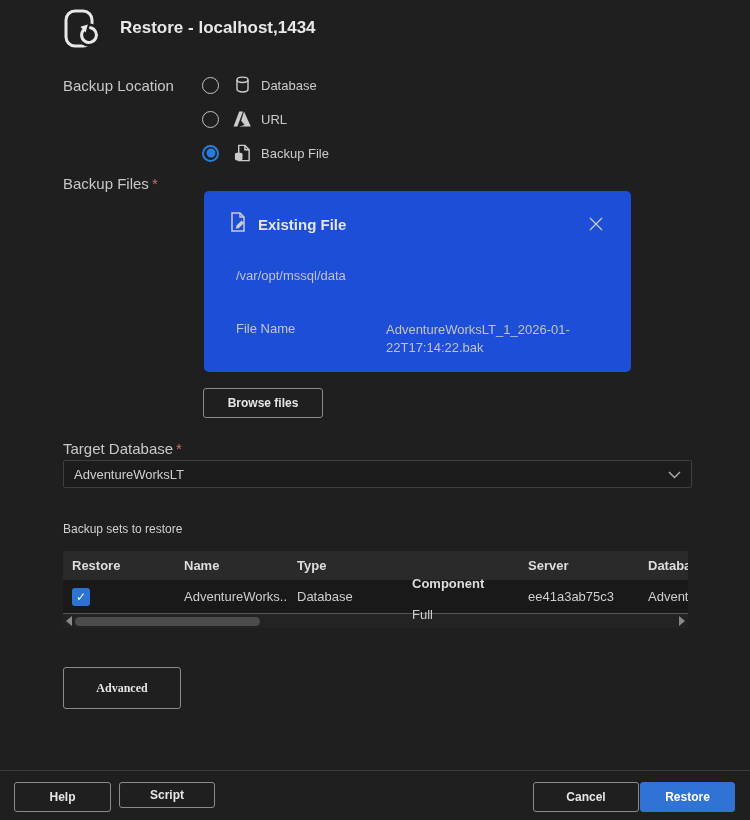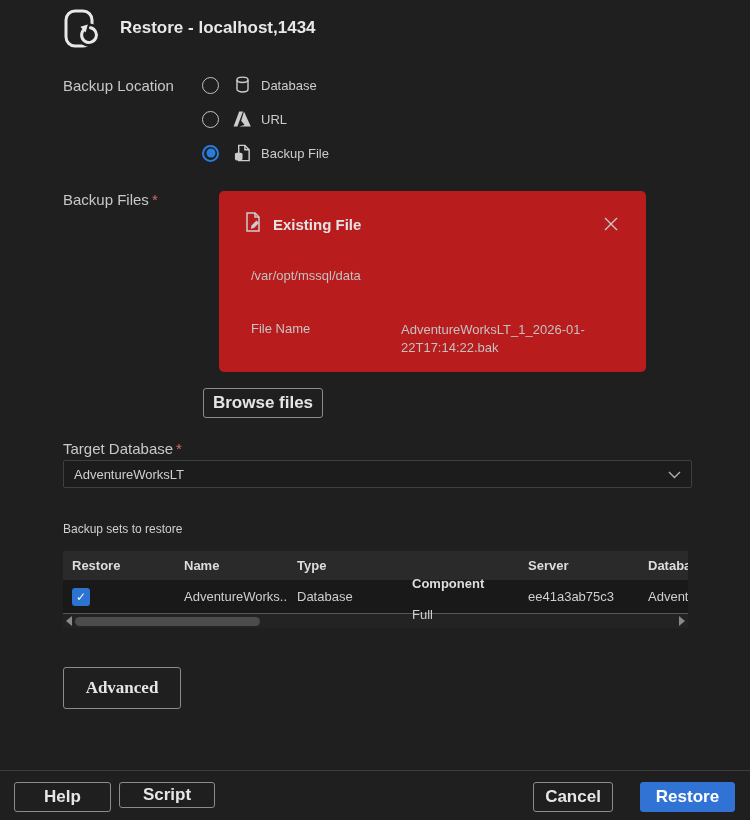--- a/index.html
+++ b/index.html
@@ -24,32 +24,32 @@
   
   .radio-group { left:202px; top:68px; }
   .radio-row { display:flex; align-items:center; height:34px; cursor:pointer; }
   .radio-circle { width:17px; height:17px; border-radius:50%; border:1.5px solid #c2c2c2; margin-right:12px; position:relative; flex:0 0 auto; }
   .radio-circle.selected { border:2px solid #2a7cdb; }
   .radio-circle.selected::after { content:""; position:absolute; left:50%; top:50%; transform:translate(-50%,-50%); width:9px; height:9px; border-radius:50%; background:#2a7cdb; }
   .radio-icon { width:22px; margin-right:8px; display:flex; align-items:center; justify-content:center; }
   .radio-label { font-size:13px; color:#cccccc; }
 
   
-  .file-card { left:219px; top:191px; width:427px; height:181px; background:#b91c1c; border-radius:5px; }
+  .file-card { left:204px; top:191px; width:427px; height:181px; background:#1d4ed8; border-radius:5px; }
   .card-header { display:flex; align-items:center; padding:20px 24px 0 24px; }
   .card-title { font-size:15px; font-weight:600; color:#e4e4e4; margin-left:10px; flex:1; }
   .card-close { width:22px; height:22px; display:flex; align-items:center; justify-content:center; cursor:pointer; }
   .card-field { position:absolute; left:32px; font-size:13px; color:#c6c6c6; display:flex; }
   .card-field .cf-label { width:150px; flex:0 0 auto; }
   .card-field .cf-value { width:218px; overflow-wrap:break-word; line-height:18px; color:#c2c2c2; }
   .cf-1 { top:76px; }
   .cf-2 { top:130px; }
 
   
-  .btn { display:flex; align-items:center; justify-content:center; background:transparent; border:1px solid #8b8b8b; border-radius:3px; color:#e6e6e6; font-size:17px; font-weight:600; font-family:inherit; cursor:pointer; }
+  .btn { display:flex; align-items:center; justify-content:center; background:transparent; border:1px solid #8b8b8b; border-radius:3px; color:#e6e6e6; font-size:12px; font-weight:600; font-family:inherit; cursor:pointer; }
   .btn-primary { background:#3173d4; border:1px solid #3173d4; color:#ffffff; }
   .browse-btn { left:203px; top:388px; width:120px; height:30px; }
   .advanced-btn { left:63px; top:667px; width:118px; height:42px;font-family:Liberation Serif, serif; }
 
   
   .dropdown { left:63px; top:460px; width:629px; height:28px; background:#1c1c1c; border:1px solid #3f3f3f; border-radius:2px; display:flex; align-items:center; padding:0 10px; cursor:pointer; }
   .dropdown-value { flex:1; font-size:13px; color:#cfcfcf; }
 
   
   .section-title { left:63px; top:522px; font-size:12px; color:#d0d0d0; }
@@ -70,21 +70,21 @@
   .scroll-arrow { width:12px; height:100%; display:flex; align-items:center; justify-content:center; cursor:pointer; flex:0 0 auto; }
   .tri-left { width:0; height:0; border-top:5px solid transparent; border-bottom:5px solid transparent; border-right:6px solid #8a8a8a; }
   .tri-right { width:0; height:0; border-top:5px solid transparent; border-bottom:5px solid transparent; border-left:6px solid #8a8a8a; }
   .scroll-track { flex:1; height:100%; position:relative; }
   .scroll-thumb { position:absolute; left:0; top:3px; width:185px; height:9px; background:#4c4c4c; border-radius:5px; cursor:grab; }
 
   
   .footer-divider { left:0; top:770px; width:750px; height:1px; background:#3c3c3c; }
   .help-btn   { left:14px;  top:782px; width:97px; height:30px; }
   .script-btn { left:119px; top:782px; width:96px; height:26px; }
-  .cancel-btn { left:533px; top:782px; width:80px; height:30px; }
+  .cancel-btn { left:533px; top:782px; width:106px; height:30px; }
   .restore-btn{ left:640px; top:782px; width:95px; height:30px; }
 </style>
 </head>
 <body>
 
 <div class="abs header-icon">
   <svg width="48" height="46" viewBox="0 0 48 46">
     <rect x="9" y="6" width="26" height="35" rx="9" fill="none" stroke="#e8e8e8" stroke-width="3"></rect>
     <g transform="translate(32,30)">
       <circle r="11.5" fill="#1f1f1f"></circle>
@@ -125,21 +125,21 @@
         <path d="M6 2 h6.5 L17 6.5 V18 H6 Z" fill="none" stroke="#cccccc" stroke-width="1.5"></path>
         <path d="M12.5 2 v4.5 H17" fill="none" stroke="#cccccc" stroke-width="1.5"></path>
         <ellipse cx="6" cy="11.5" rx="4" ry="2" fill="#cccccc"></ellipse>
         <path d="M2 11.5 v4.5 a4 2 0 0 0 8 0 v-4.5" fill="#cccccc"></path>
       </svg>
     </span>
     <span class="radio-label">Backup File</span>
   </div>
 </div>
 
-<div class="abs field-label" style="left:63px; top:191px;">
+<div class="abs field-label" style="left:63px; top:175px;">
   <span>Backup Files</span><span class="req">*</span>
 </div>
 
 <div class="abs file-card">
   <div class="card-header">
     <span>
       <svg width="20" height="22" viewBox="0 0 20 22">
         <path d="M4 2 h8 L16 6 V20 H4 Z" fill="none" stroke="#cccccc" stroke-width="1.5"></path>
         <path d="M12 2 v4 h4" fill="none" stroke="#cccccc" stroke-width="1.5"></path>
         <path d="M8.5 14.5 L13.5 9.5 L16 12 L11 17 L7.8 17.8 Z" fill="#cccccc"></path>

